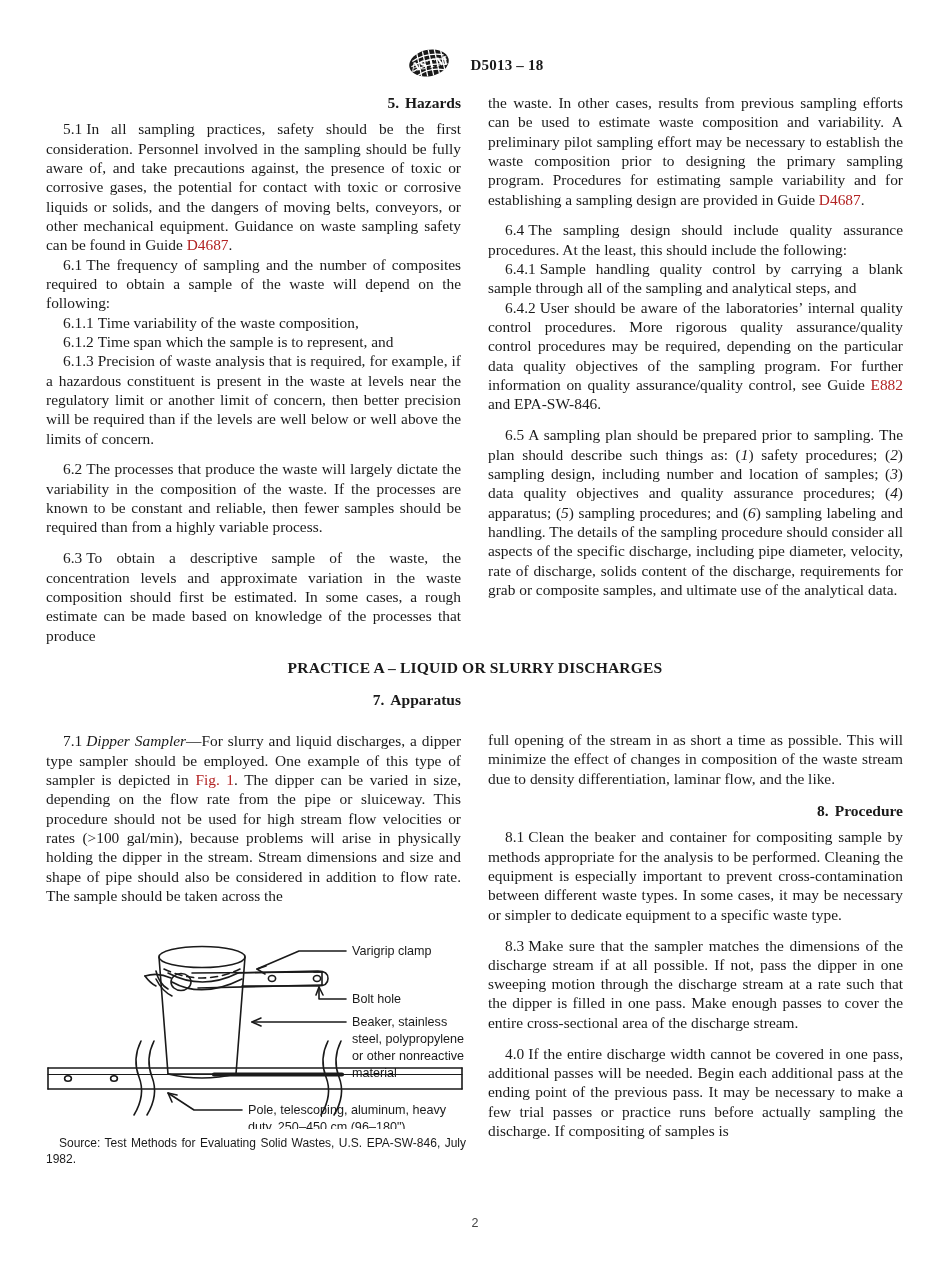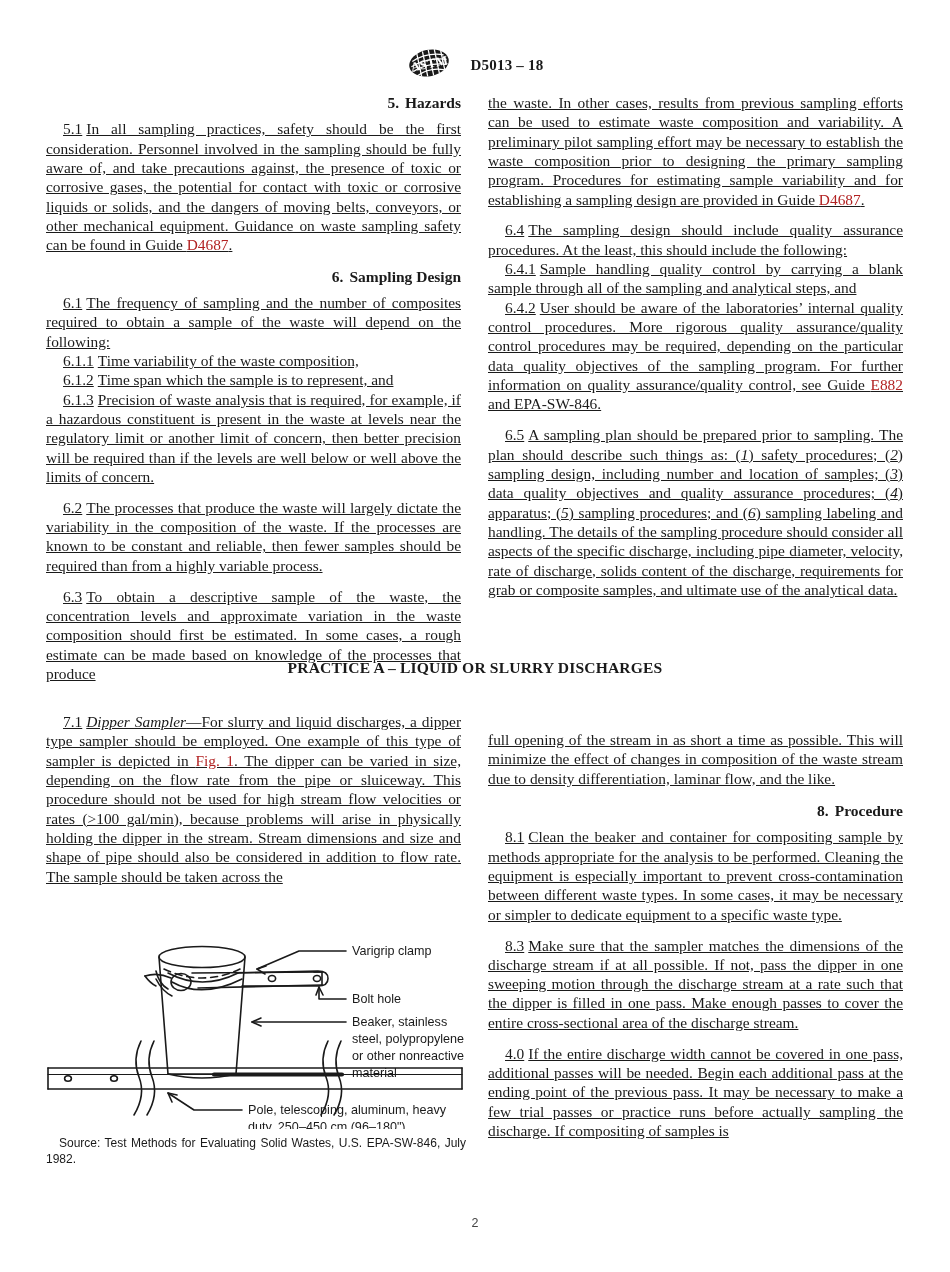--- a/index.html
+++ b/index.html
@@ -86,21 +86,20 @@
 
   p.para {
     font-size: 15.4px;
     line-height: 1.255;
     margin: 0 0 0 0;
     padding: 0;
     text-align: justify;
     text-justify: inter-word;
     text-indent: 17px;
     hyphens: none;
-    text-decoration: underline;
   }
   p.para.gap { margin-top: 11.5px; }
   p.para.nogap { margin-top: 0; }
   .pnum { margin-right: 4px; }
   .link { color: #b22222; }
   i, .ital { font-style: italic; }
 
   
   .practice-heading {
     position: absolute;
@@ -183,53 +182,53 @@
   </div>
 
   <div class="col-left">
 
     <h3 class="sec">
       <span class="secnum">5.</span><span>Hazards</span>
     </h3>
 
     <p class="para"><span class="pnum">5.1</span><span>In all sampling practices, safety should be the first consideration. Personnel involved in the sampling should be fully aware of, and take precautions against, the presence of toxic or corrosive gases, the potential for contact with toxic or corrosive liquids or solids, and the dangers of moving belts, conveyors, or other mechanical equipment. Guidance on waste sampling safety can be found in Guide </span><span class="link">D4687</span><span>.</span></p>
 
-    <h3 class="sec" style="margin-top:12px;">
-      <span class="secnum">6.</span><span>Sampling Design</span>
+
+    <p class="para"><span class="pnum">6.1</span><span>The frequency of sampling and the number of composites required to obtain a sample of the waste will depend on the following:</span></p>
+
+    <p class="para nogap"><span class="pnum">6.1.1</span><span>Time variability of the waste composition,</span></p>
+
+    <p class="para nogap"><span class="pnum">6.1.2</span><span>Time span which the sample is to represent, and</span></p>
+
+    <p class="para nogap"><span class="pnum">6.1.3</span><span>Precision of waste analysis that is required, for example, if a hazardous constituent is present in the waste at levels near the regulatory limit or another limit of concern, then better precision will be required than if the levels are well below or well above the limits of concern.</span></p>
+
+    <p class="para gap"><span class="pnum">6.2</span><span>The processes that produce the waste will largely dictate the variability in the composition of the waste. If the processes are known to be constant and reliable, then fewer samples should be required than from a highly variable process.</span></p>
+
+    <p class="para gap"><span class="pnum">6.3</span><span>To obtain a descriptive sample of the waste, the concentration levels and approximate variation in the waste composition should first be estimated. In some cases, a rough estimate can be made based on knowledge of the processes that produce</span></p>
+  </div>
+
+  <div class="col-right">
+
+    <p class="para" style="text-indent:0;"><span>the waste. In other cases, results from previous sampling efforts can be used to estimate waste composition and variability. A preliminary pilot sampling effort may be necessary to establish the waste composition prior to designing the primary sampling program. Procedures for estimating sample variability and for establishing a sampling design are provided in Guide </span><span class="link">D4687</span><span>.</span></p>
+
+    <p class="para gap"><span class="pnum">6.4</span><span>The sampling design should include quality assurance procedures. At the least, this should include the following:</span></p>
+
+    <p class="para nogap"><span class="pnum">6.4.1</span><span>Sample handling quality control by carrying a blank sample through all of the sampling and analytical steps, and</span></p>
+
+    <p class="para nogap"><span class="pnum">6.4.2</span><span>User should be aware of the laboratories’ internal quality control procedures. More rigorous quality assurance/quality control procedures may be required, depending on the particular data quality objectives of the sampling program. For further information on quality assurance/quality control, see Guide </span><span class="link">E882</span><span> and EPA-SW-846.</span></p>
+
+    <p class="para gap"><span class="pnum">6.5</span><span>A sampling plan should be prepared prior to sampling. The plan should describe such things as: (</span><i>1</i><span>) safety procedures; (</span><i>2</i><span>) sampling design, including number and location of samples; (</span><i>3</i><span>) data quality objectives and quality assurance procedures; (</span><i>4</i><span>) apparatus; (</span><i>5</i><span>) sampling procedures; and (</span><i>6</i><span>) sampling labeling and handling. The details of the sampling procedure should consider all aspects of the specific discharge, including pipe diameter, velocity, rate of discharge, solids content of the discharge, requirements for grab or composite samples, and ultimate use of the analytical data.</span></p>
+  </div>
+
+  <div class="practice-heading">PRACTICE A – LIQUID OR SLURRY DISCHARGES</div>
+
+  <div class="col-left-2">
+    <h3 class="sec">
+      <span class="secnum">7.</span><span>Apparatus</span>
     </h3>
-
-    <p class="para"><span class="pnum">6.1</span><span>The frequency of sampling and the number of composites required to obtain a sample of the waste will depend on the following:</span></p>
-
-    <p class="para nogap"><span class="pnum">6.1.1</span><span>Time variability of the waste composition,</span></p>
-
-    <p class="para nogap"><span class="pnum">6.1.2</span><span>Time span which the sample is to represent, and</span></p>
-
-    <p class="para nogap"><span class="pnum">6.1.3</span><span>Precision of waste analysis that is required, for example, if a hazardous constituent is present in the waste at levels near the regulatory limit or another limit of concern, then better precision will be required than if the levels are well below or well above the limits of concern.</span></p>
-
-    <p class="para gap"><span class="pnum">6.2</span><span>The processes that produce the waste will largely dictate the variability in the composition of the waste. If the processes are known to be constant and reliable, then fewer samples should be required than from a highly variable process.</span></p>
-
-    <p class="para gap"><span class="pnum">6.3</span><span>To obtain a descriptive sample of the waste, the concentration levels and approximate variation in the waste composition should first be estimated. In some cases, a rough estimate can be made based on knowledge of the processes that produce</span></p>
-  </div>
-
-  <div class="col-right">
-
-    <p class="para" style="text-indent:0;"><span>the waste. In other cases, results from previous sampling efforts can be used to estimate waste composition and variability. A preliminary pilot sampling effort may be necessary to establish the waste composition prior to designing the primary sampling program. Procedures for estimating sample variability and for establishing a sampling design are provided in Guide </span><span class="link">D4687</span><span>.</span></p>
-
-    <p class="para gap"><span class="pnum">6.4</span><span>The sampling design should include quality assurance procedures. At the least, this should include the following:</span></p>
-
-    <p class="para nogap"><span class="pnum">6.4.1</span><span>Sample handling quality control by carrying a blank sample through all of the sampling and analytical steps, and</span></p>
-
-    <p class="para nogap"><span class="pnum">6.4.2</span><span>User should be aware of the laboratories’ internal quality control procedures. More rigorous quality assurance/quality control procedures may be required, depending on the particular data quality objectives of the sampling program. For further information on quality assurance/quality control, see Guide </span><span class="link">E882</span><span> and EPA-SW-846.</span></p>
-
-    <p class="para gap"><span class="pnum">6.5</span><span>A sampling plan should be prepared prior to sampling. The plan should describe such things as: (</span><i>1</i><span>) safety procedures; (</span><i>2</i><span>) sampling design, including number and location of samples; (</span><i>3</i><span>) data quality objectives and quality assurance procedures; (</span><i>4</i><span>) apparatus; (</span><i>5</i><span>) sampling procedures; and (</span><i>6</i><span>) sampling labeling and handling. The details of the sampling procedure should consider all aspects of the specific discharge, including pipe diameter, velocity, rate of discharge, solids content of the discharge, requirements for grab or composite samples, and ultimate use of the analytical data.</span></p>
-  </div>
-
-  <div class="practice-heading">PRACTICE A – LIQUID OR SLURRY DISCHARGES</div>
-
-  <div class="col-left-2">
 
     <p class="para" style="margin-top:22px;"><span class="pnum">7.1</span><i>Dipper Sampler</i><span>—For slurry and liquid discharges, a dipper type sampler should be employed. One example of this type of sampler is depicted in </span><span class="link">Fig. 1</span><span>. The dipper can be varied in size, depending on the flow rate from the pipe or sluiceway. This procedure should not be used for high stream flow velocities or rates (&gt;100 gal/min), because problems will arise in physically holding the dipper in the stream. Stream dimensions and size and shape of pipe should also be considered in addition to flow rate. The sample should be taken across the</span></p>
   </div>
 
   <div class="figure-wrap">
     <svg class="fig-svg" width="420" height="200" viewBox="0 0 420 200">
       <g fill="none" stroke="#1a1a1a" stroke-width="1.6" stroke-linecap="round" stroke-linejoin="round">
 
         <path d="M113 28 L122 145 L190 145 L199 28"></path>
 

